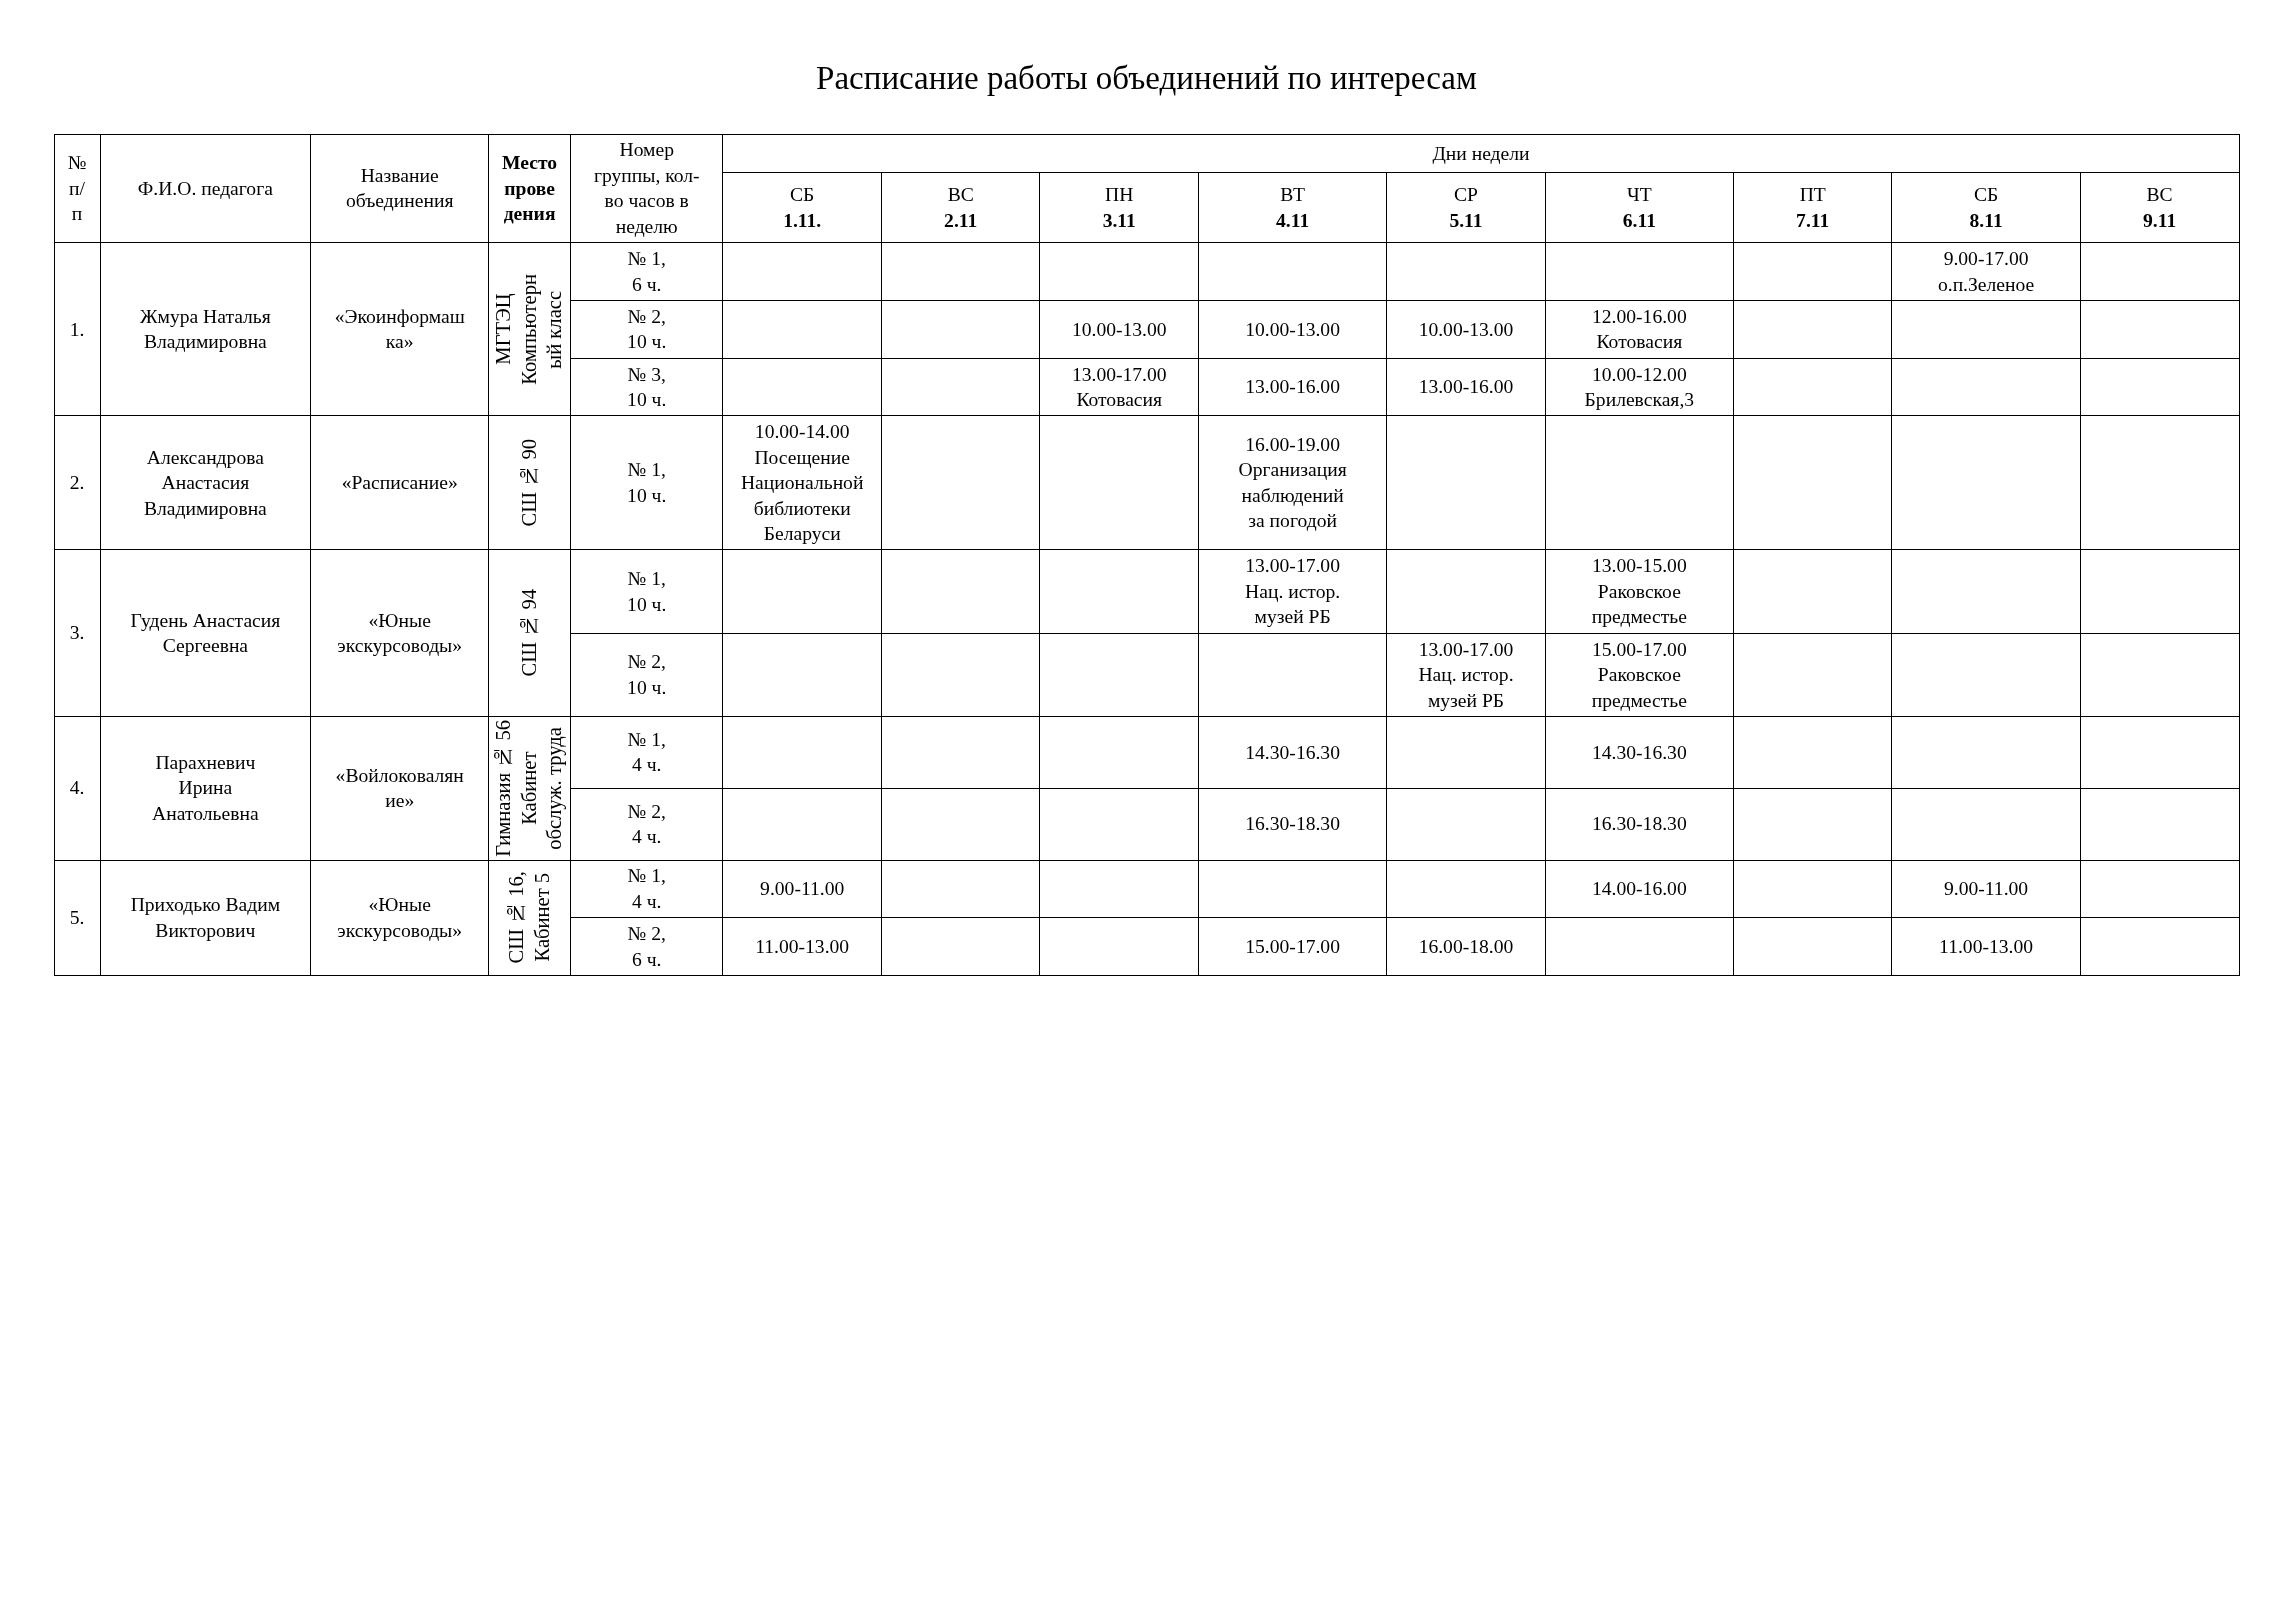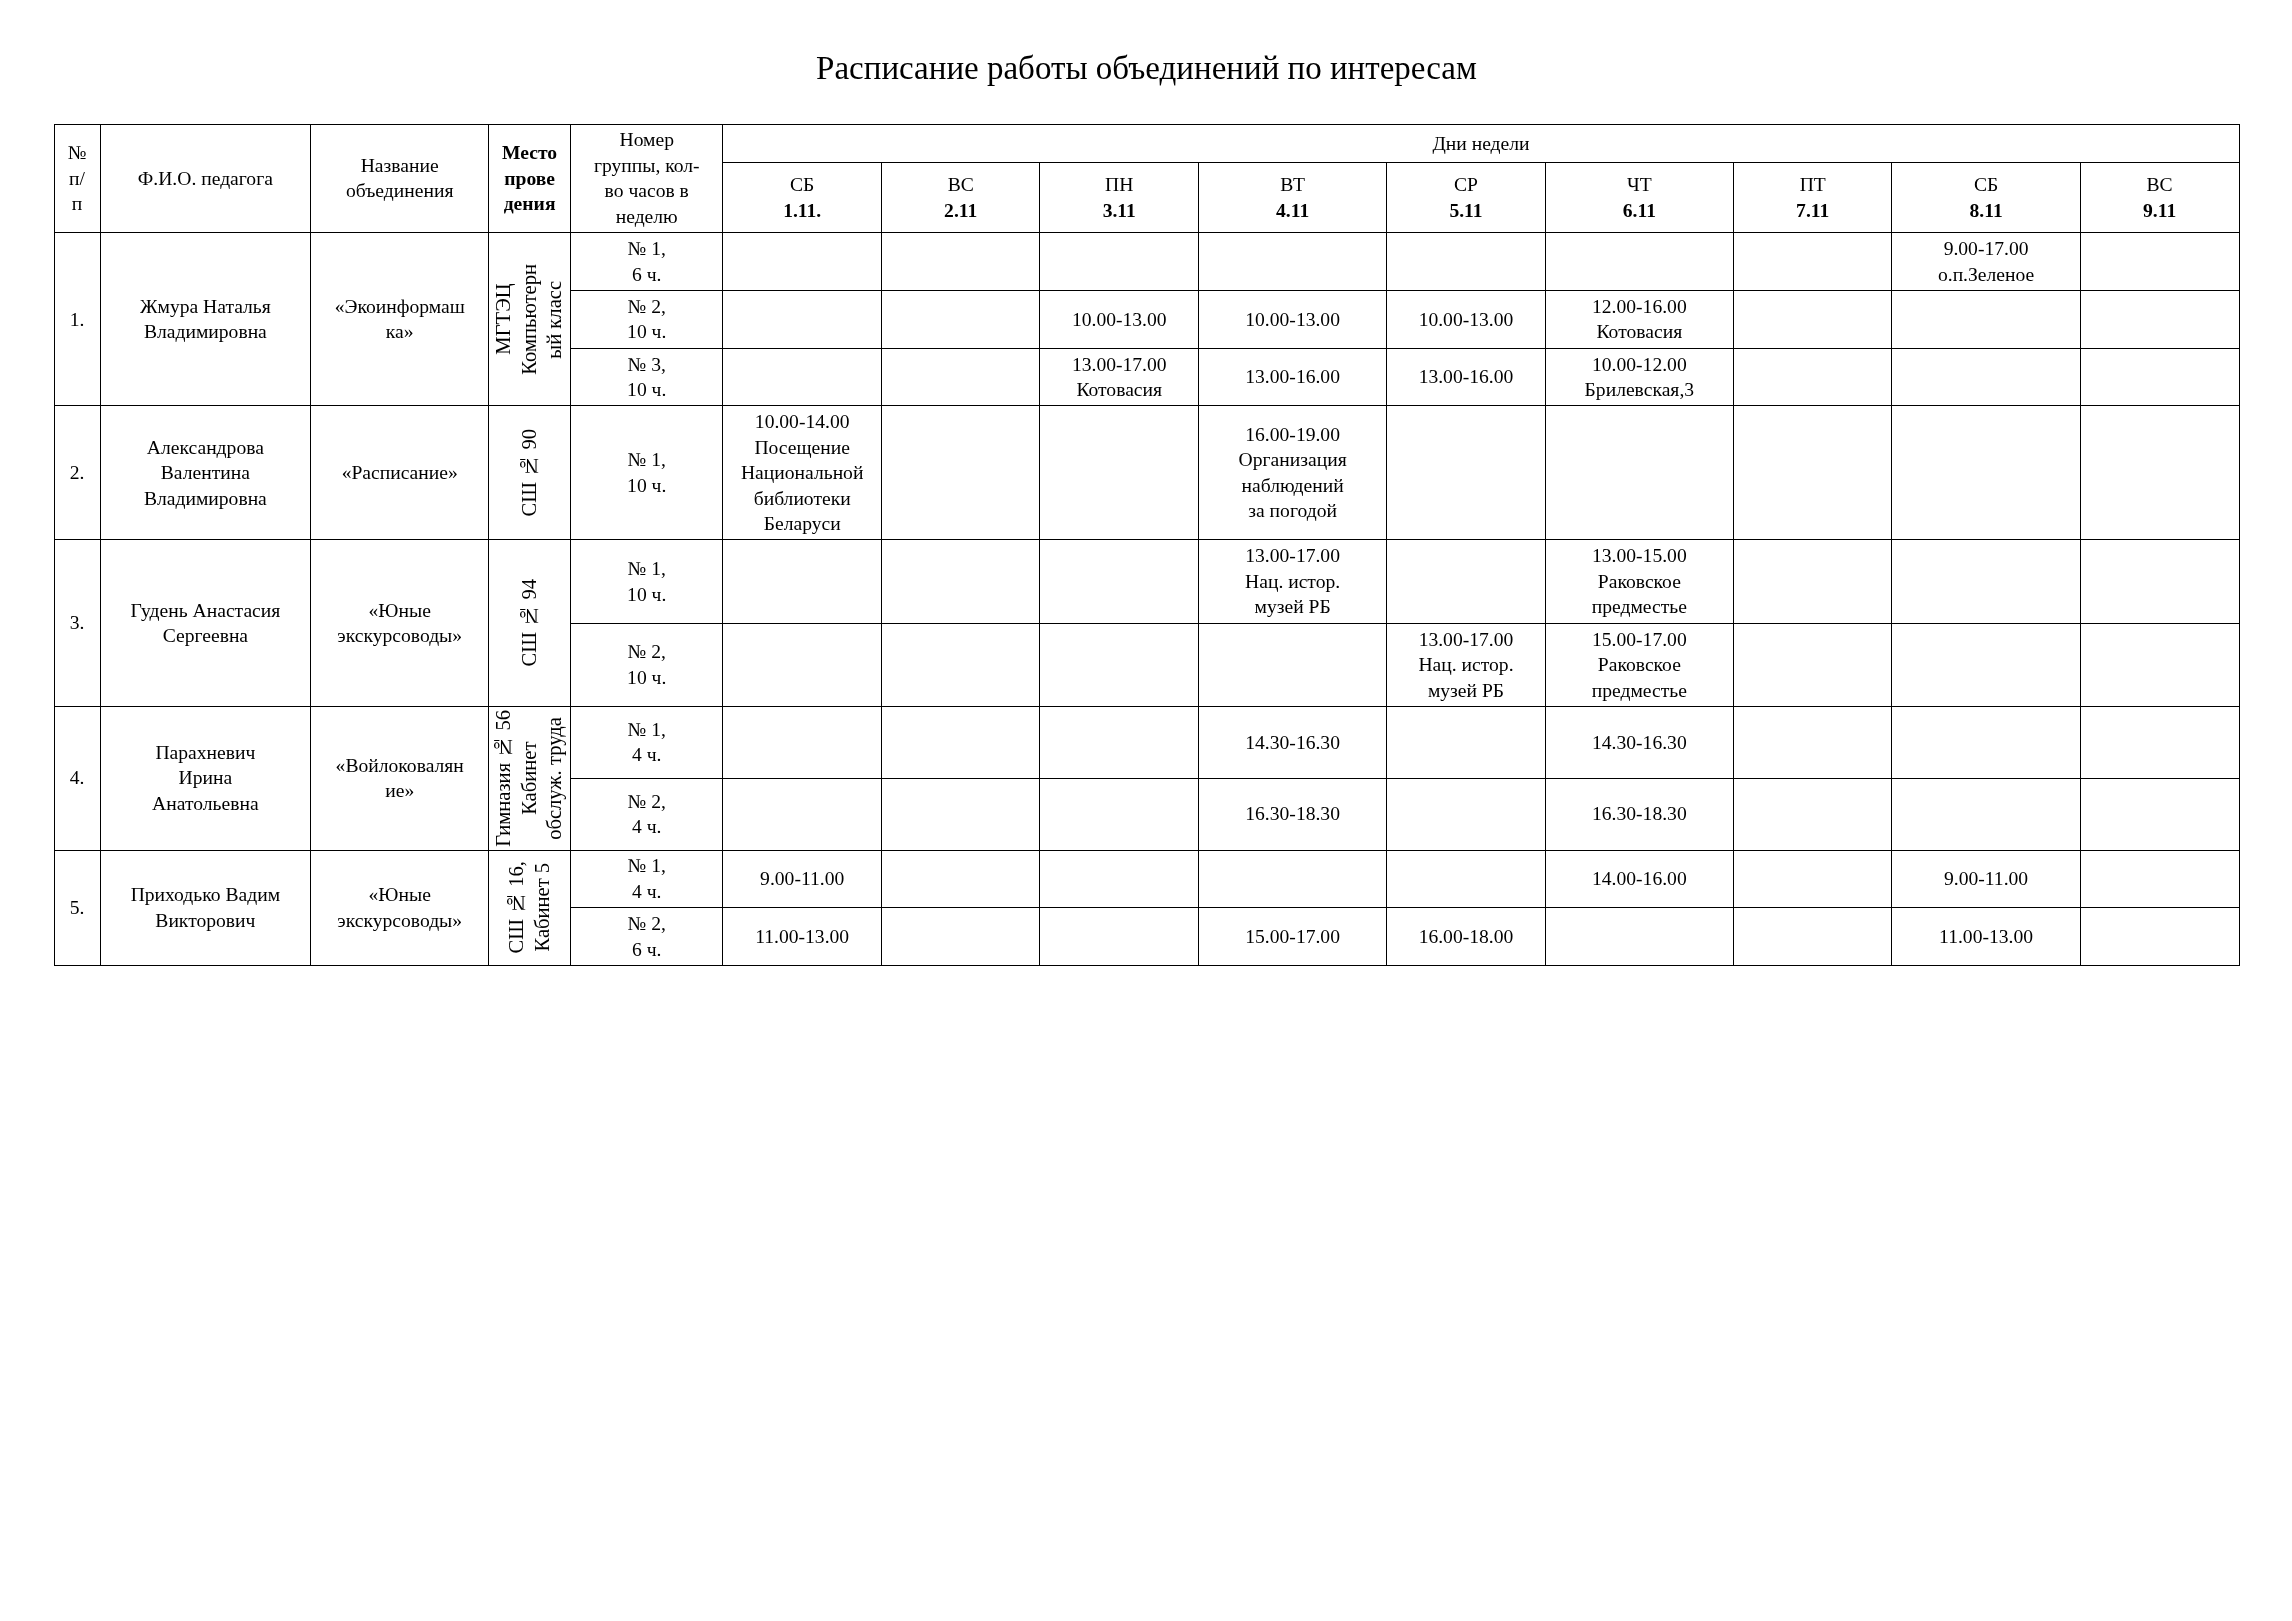--- a/index.html
+++ b/index.html
@@ -12,21 +12,21 @@
     height: 1621px;
     font-family: "Liberation Serif", "DejaVu Serif", serif;
     color: #000000;
     position: relative;
     overflow: hidden;
   }
   .page {
     width: 2293px;
     height: 1621px;
     box-sizing: border-box;
-    padding: 0;
+    padding: 10px;
     position: relative;
   }
   .doc-title {
     text-align: center;
     font-size: 33px;
     line-height: 1.32;
     margin: 0;
     padding-top: 47px;
     font-weight: 400;
   }
@@ -234,21 +234,21 @@
             <td class="slot big">13.00-16.00</td>
             <td class="slot">10.00-12.00
 Брилевская,3</td>
             <td class="slot"></td>
             <td class="slot"></td>
             <td class="slot"></td>
           </tr>
           <tr>
             <td class="num-cell" rowspan="1">2.</td>
             <td class="teacher-cell" rowspan="1" style="white-space: pre-line;">Александрова
-Валентина
+Анастасия
 Владимировна</td>
             <td class="club-cell" rowspan="1" style="white-space: pre-line;">«Расписание»</td>
             <td class="place-cell" rowspan="1">
               <div class="place-inner">
                 <span class="vert-text">СШ № 90</span>
               </div>
             </td>
             <td class="group-cell" style="white-space: pre-line;">№ 1,
 10 ч.</td>
             <td class="slot">10.00-14.00

